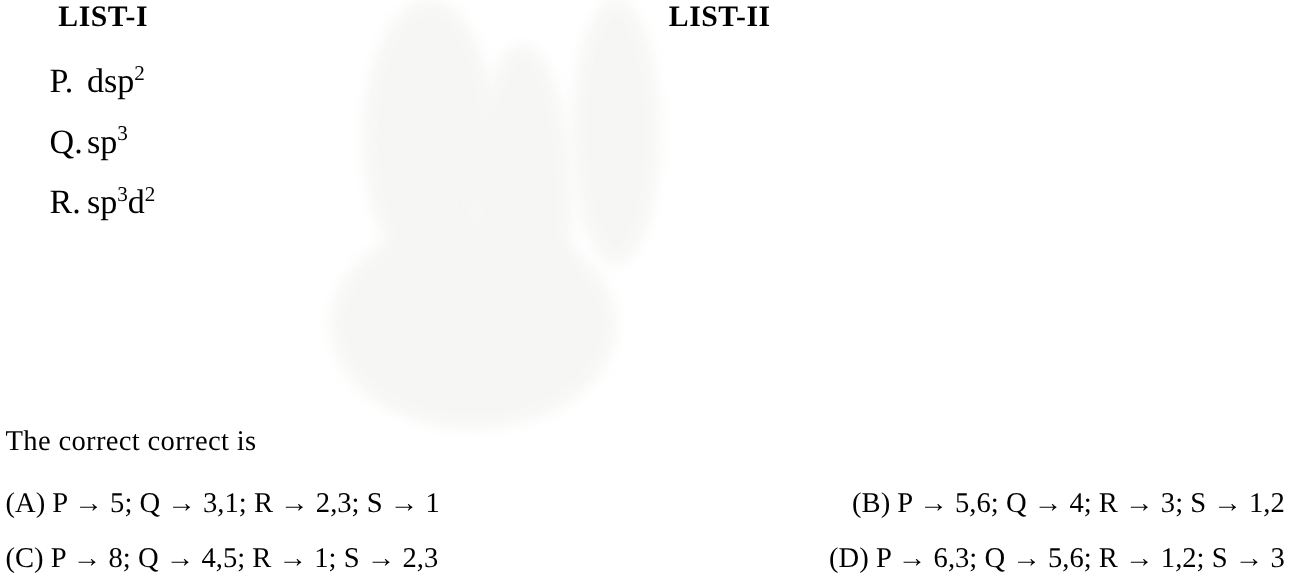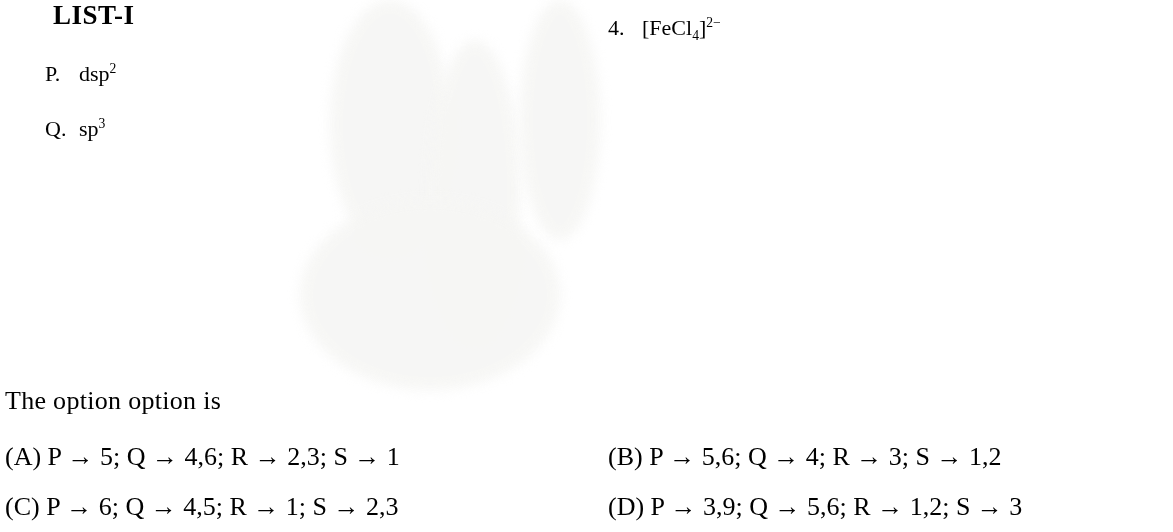--- a/index.html
+++ b/index.html
@@ -51,21 +51,21 @@
   .list-head {
     font-size: 27px;
     font-weight: bold;
     letter-spacing: .5px;
     line-height: 30px;
     margin: 0 0 16px 0;
   }
   .head-left { margin-left: 8px; }
 
   .item {
-    font-size: 22px;
+    font-size: 31px;
     line-height: 55px;
     white-space: nowrap;
   }
   .item .lbl { display: inline-block; min-width: 34px; }
 
   sup { font-size: 0.62em; vertical-align: super; line-height: 0; }
   sub { font-size: 0.62em; vertical-align: sub;  line-height: 0; }
 
   .prompt {
     position: absolute;
@@ -84,21 +84,21 @@
   .opt-row {
     display: flex;
     width: 100%;
     line-height: 50px;
   }
   .opt {
     font-size: 26px;
     white-space: nowrap;
   }
   .opt-a, .opt-c { width: 603px; }
-  .opt-b, .opt-d { width: 560px; }
+  .opt-b, .opt-d { width: 560px; text-align: right; }
 </style>
 </head>
 <body>
 
 <div class="page">
 
   <div class="watermark wm1"></div>
   <div class="watermark wm2"></div>
   <div class="watermark wm3"></div>
   <div class="watermark wm4"></div>
@@ -107,48 +107,49 @@
     <div class="list-head head-left">LIST-I</div>
 
     <div class="item">
       <span class="lbl">P.</span><span>dsp</span><sup>2</sup>
     </div>
 
     <div class="item">
       <span class="lbl">Q.</span><span>sp</span><sup>3</sup>
     </div>
 
+    <div class="item">
+      <span class="lbl">R.</span><span>sp</span><sup>3</sup><span>d</span><sup>2</sup>
+    </div>
 
   </div>
 
   <div class="col-right">
+    <div class="list-head">LIST-II</div>
 
-    <div class="item">
-      <span class="lbl">4.</span>[FeCl<sub>4</sub>]<sup>2−</sup>
-    </div>
   </div>
 
-  <div class="prompt">The option option is</div>
+  <div class="prompt">The correct correct is</div>
 
   <div class="options">
     <div class="opt-row">
       <div class="opt opt-a">
         <span>(A)</span>
-        <span>P → 5; Q → 4,6; R → 2,3; S → 1</span>
+        <span>P → 5; Q → 3,1; R → 2,3; S → 1</span>
       </div>
       <div class="opt opt-b">
         <span>(B)</span>
         <span>P → 5,6; Q → 4; R → 3; S → 1,2</span>
       </div>
     </div>
     <div class="opt-row">
       <div class="opt opt-c">
         <span>(C)</span>
-        <span>P → 6; Q → 4,5; R → 1; S → 2,3</span>
+        <span>P → 8; Q → 4,5; R → 1; S → 2,3</span>
       </div>
       <div class="opt opt-d">
         <span>(D)</span>
-        <span>P → 3,9; Q → 5,6; R → 1,2; S → 3</span>
+        <span>P → 6,3; Q → 5,6; R → 1,2; S → 3</span>
       </div>
     </div>
   </div>
 
 </div>
 
 </body></html>

